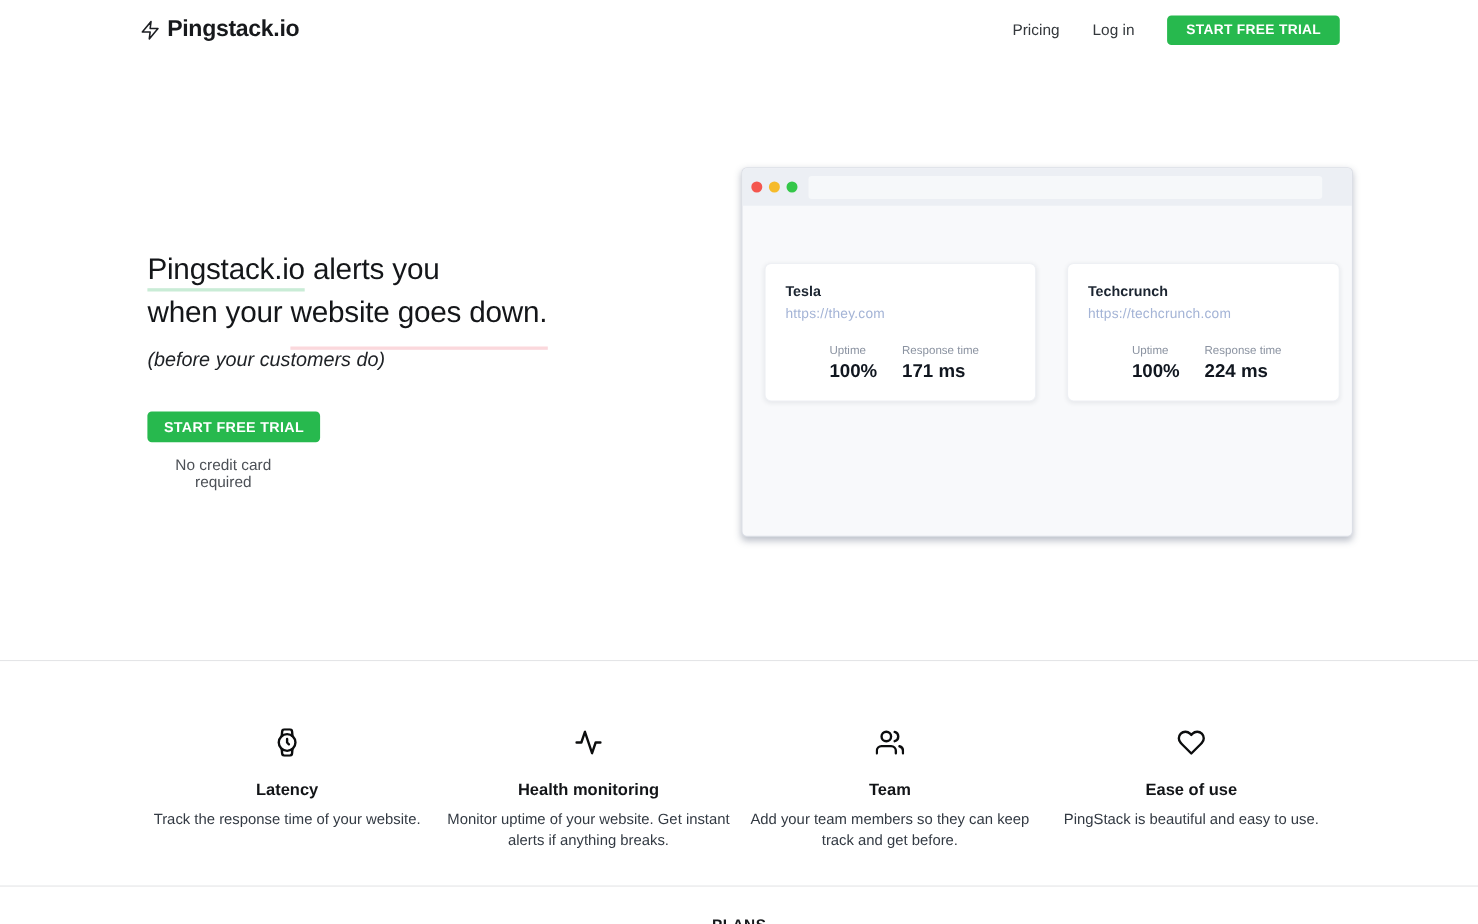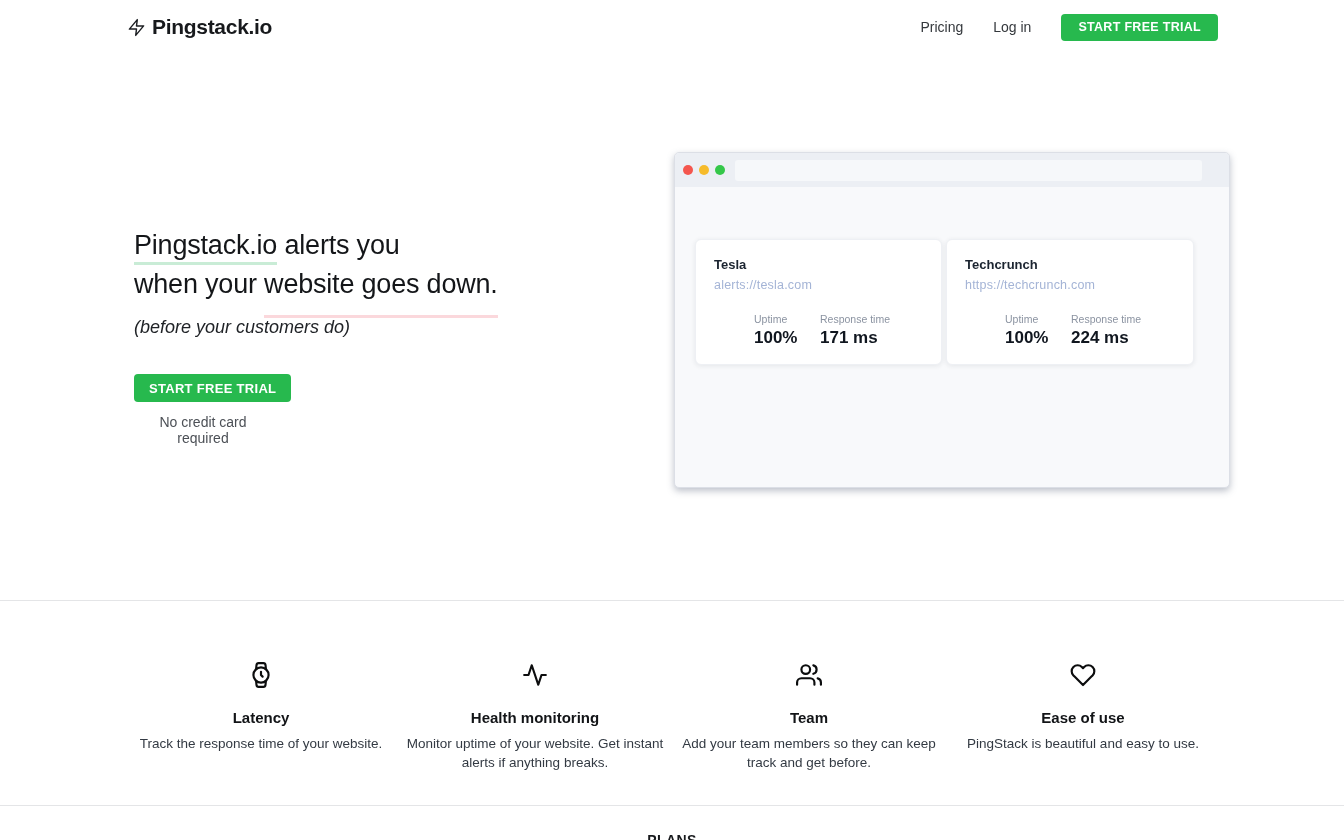--- a/index.html
+++ b/index.html
@@ -30,21 +30,21 @@
 
   
   .browser { position:absolute; left:674px; top:98px; width:556px; height:336px;
     background:#f8f9fb; border:1px solid #dcdfe6; border-radius:5px;
     box-shadow:0 3px 7px rgba(110,120,140,0.45); }
   .chrome { height:34px; background:#eceff4; border-radius:4px 4px 0 0;
     display:flex; align-items:center; }
   .dots { display:flex; gap:6px; margin-left:8px; }
   .dot { width:10px; height:10px; border-radius:50%; }
   .urlbar { margin-left:10px; width:467px; height:21px; background:#f6f8fa; border-radius:3px; }
-  .cards { position:absolute; left:20px; top:86px; display:flex; gap:4px; }
+  .cards { position:absolute; left:20px; top:86px; display:flex; gap:28px; }
   .site-card { width:247px; height:126px; background:#ffffff; border:1px solid #eef0f4;
     border-radius:6px; box-shadow:0 1px 5px rgba(30,40,60,0.09); padding:17px 18px; }
   .site-name { font-size:13px; font-weight:700; color:#1b2430; }
   .site-url { margin-top:6px; font-size:12.5px; color:#a4b4d6; letter-spacing:0.2px; }
   .site-stats { margin-top:21px; display:flex; }
   .stat-col1 { width:66px;margin-left:40px; }
   .stat-label { font-size:10.5px; color:#8b93a1; }
   .stat-value { margin-top:3px; font-size:17px; font-weight:700; color:#10161f; }
 
   
@@ -93,21 +93,21 @@
         <span class="dot" style="background:#f4564e"></span>
         <span class="dot" style="background:#f6bb2a"></span>
         <span class="dot" style="background:#34c749"></span>
       </div>
       <div class="urlbar"></div>
     </div>
     <div class="cards">
 
       <div class="site-card">
         <div class="site-name">Tesla</div>
-        <div class="site-url">alerts://tesla.com</div>
+        <div class="site-url">https://they.com</div>
         <div class="site-stats">
           <div class="stat-col1">
             <div class="stat-label">Uptime</div>
             <div class="stat-value">100%</div>
           </div>
           <div>
             <div class="stat-label">Response time</div>
             <div class="stat-value">171 ms</div>
           </div>
         </div>

